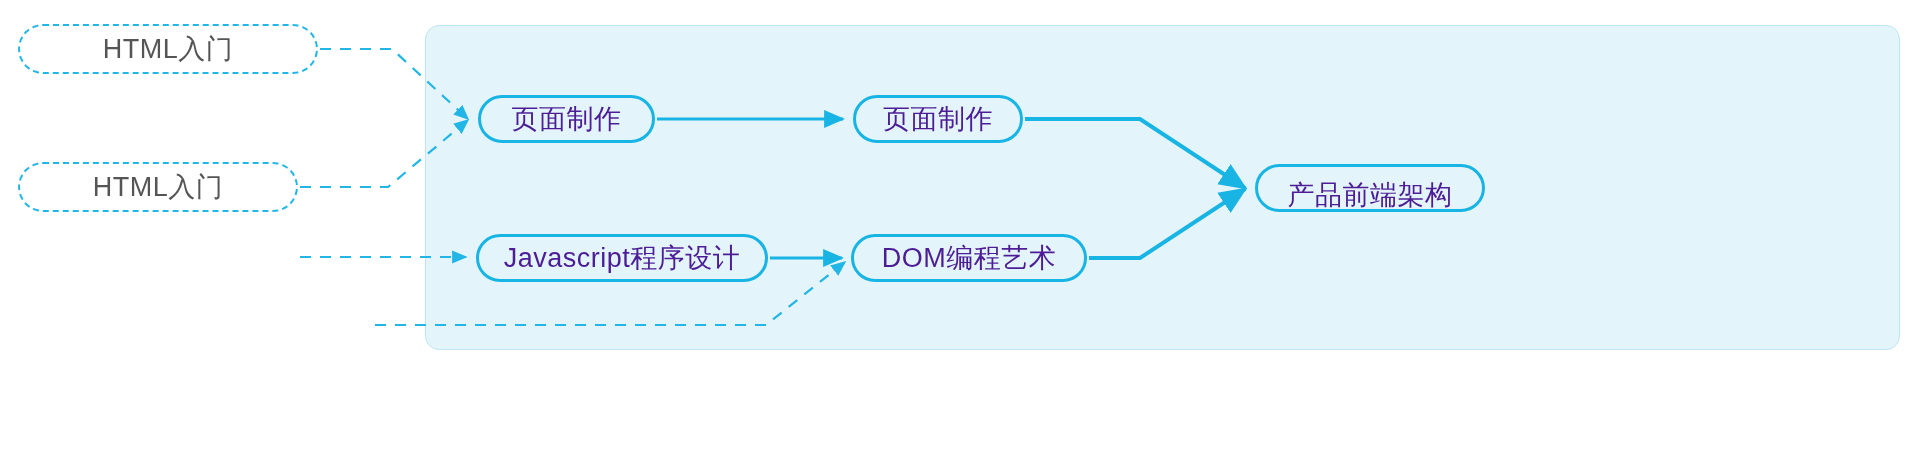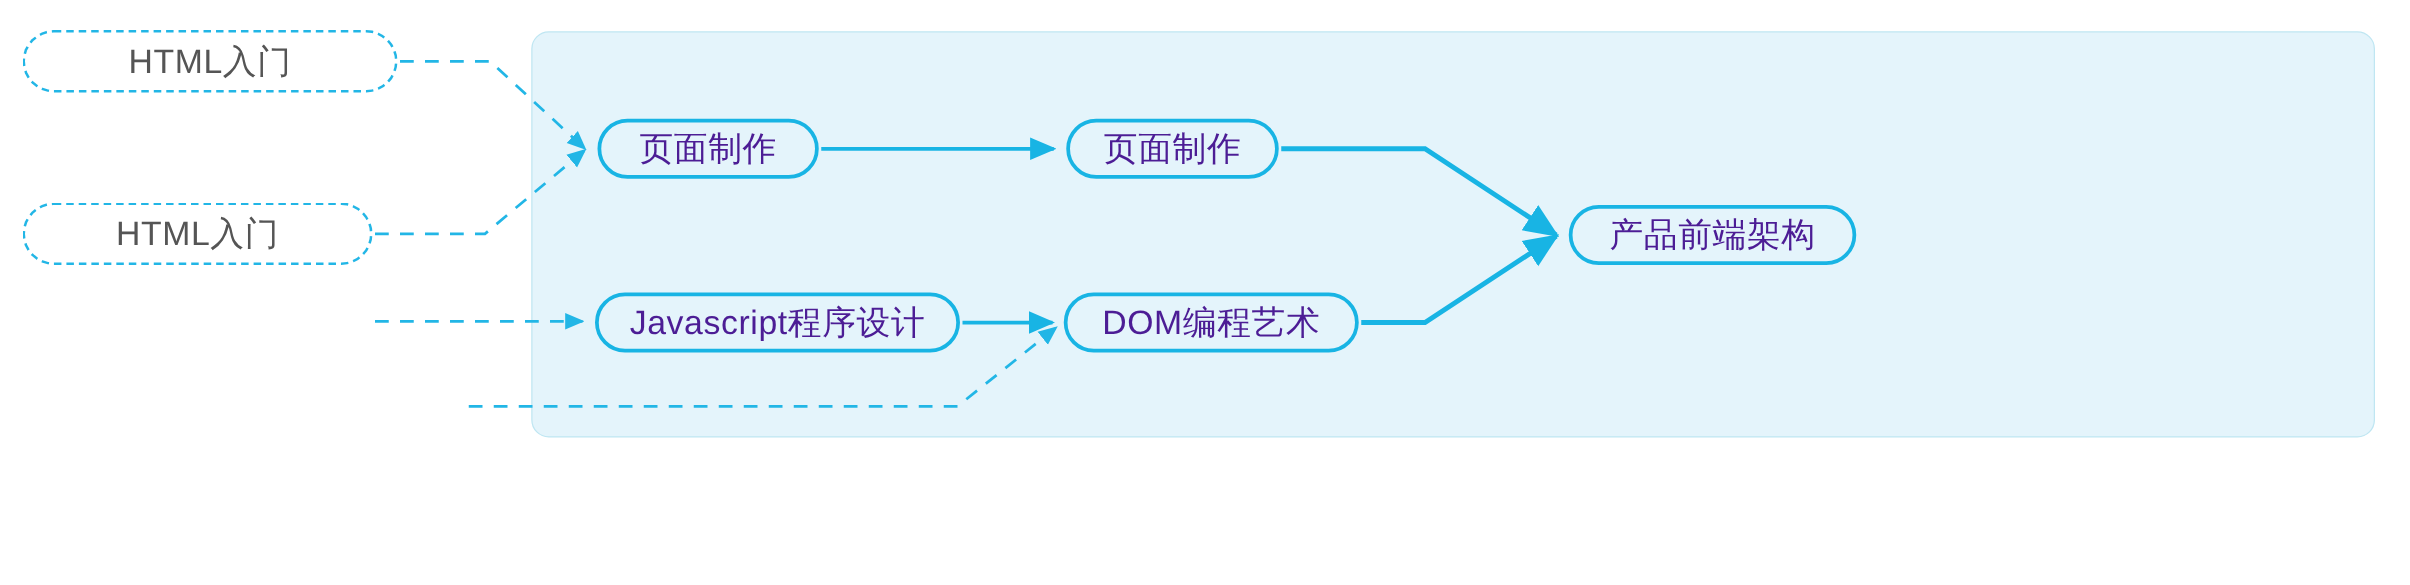--- a/index.html
+++ b/index.html
@@ -100,17 +100,17 @@
   </div>
 
   <div class="node solid" style="left:476px;top:234px;width:292px;height:48px;">
     <span>Javascript程序设计</span>
   </div>
 
   <div class="node solid" style="left:851px;top:234px;width:236px;height:48px;">
     <span>DOM编程艺术</span>
   </div>
 
-  <div class="node solid" style="left:1255px;top:164px;width:230px;height:48px;">
+  <div class="node solid" style="left:1255px;top:164px;width:230px;height:48px;align-items:flex-end;">
     <span>产品前端架构</span>
   </div>
 
 </div>
 
 </body></html>

